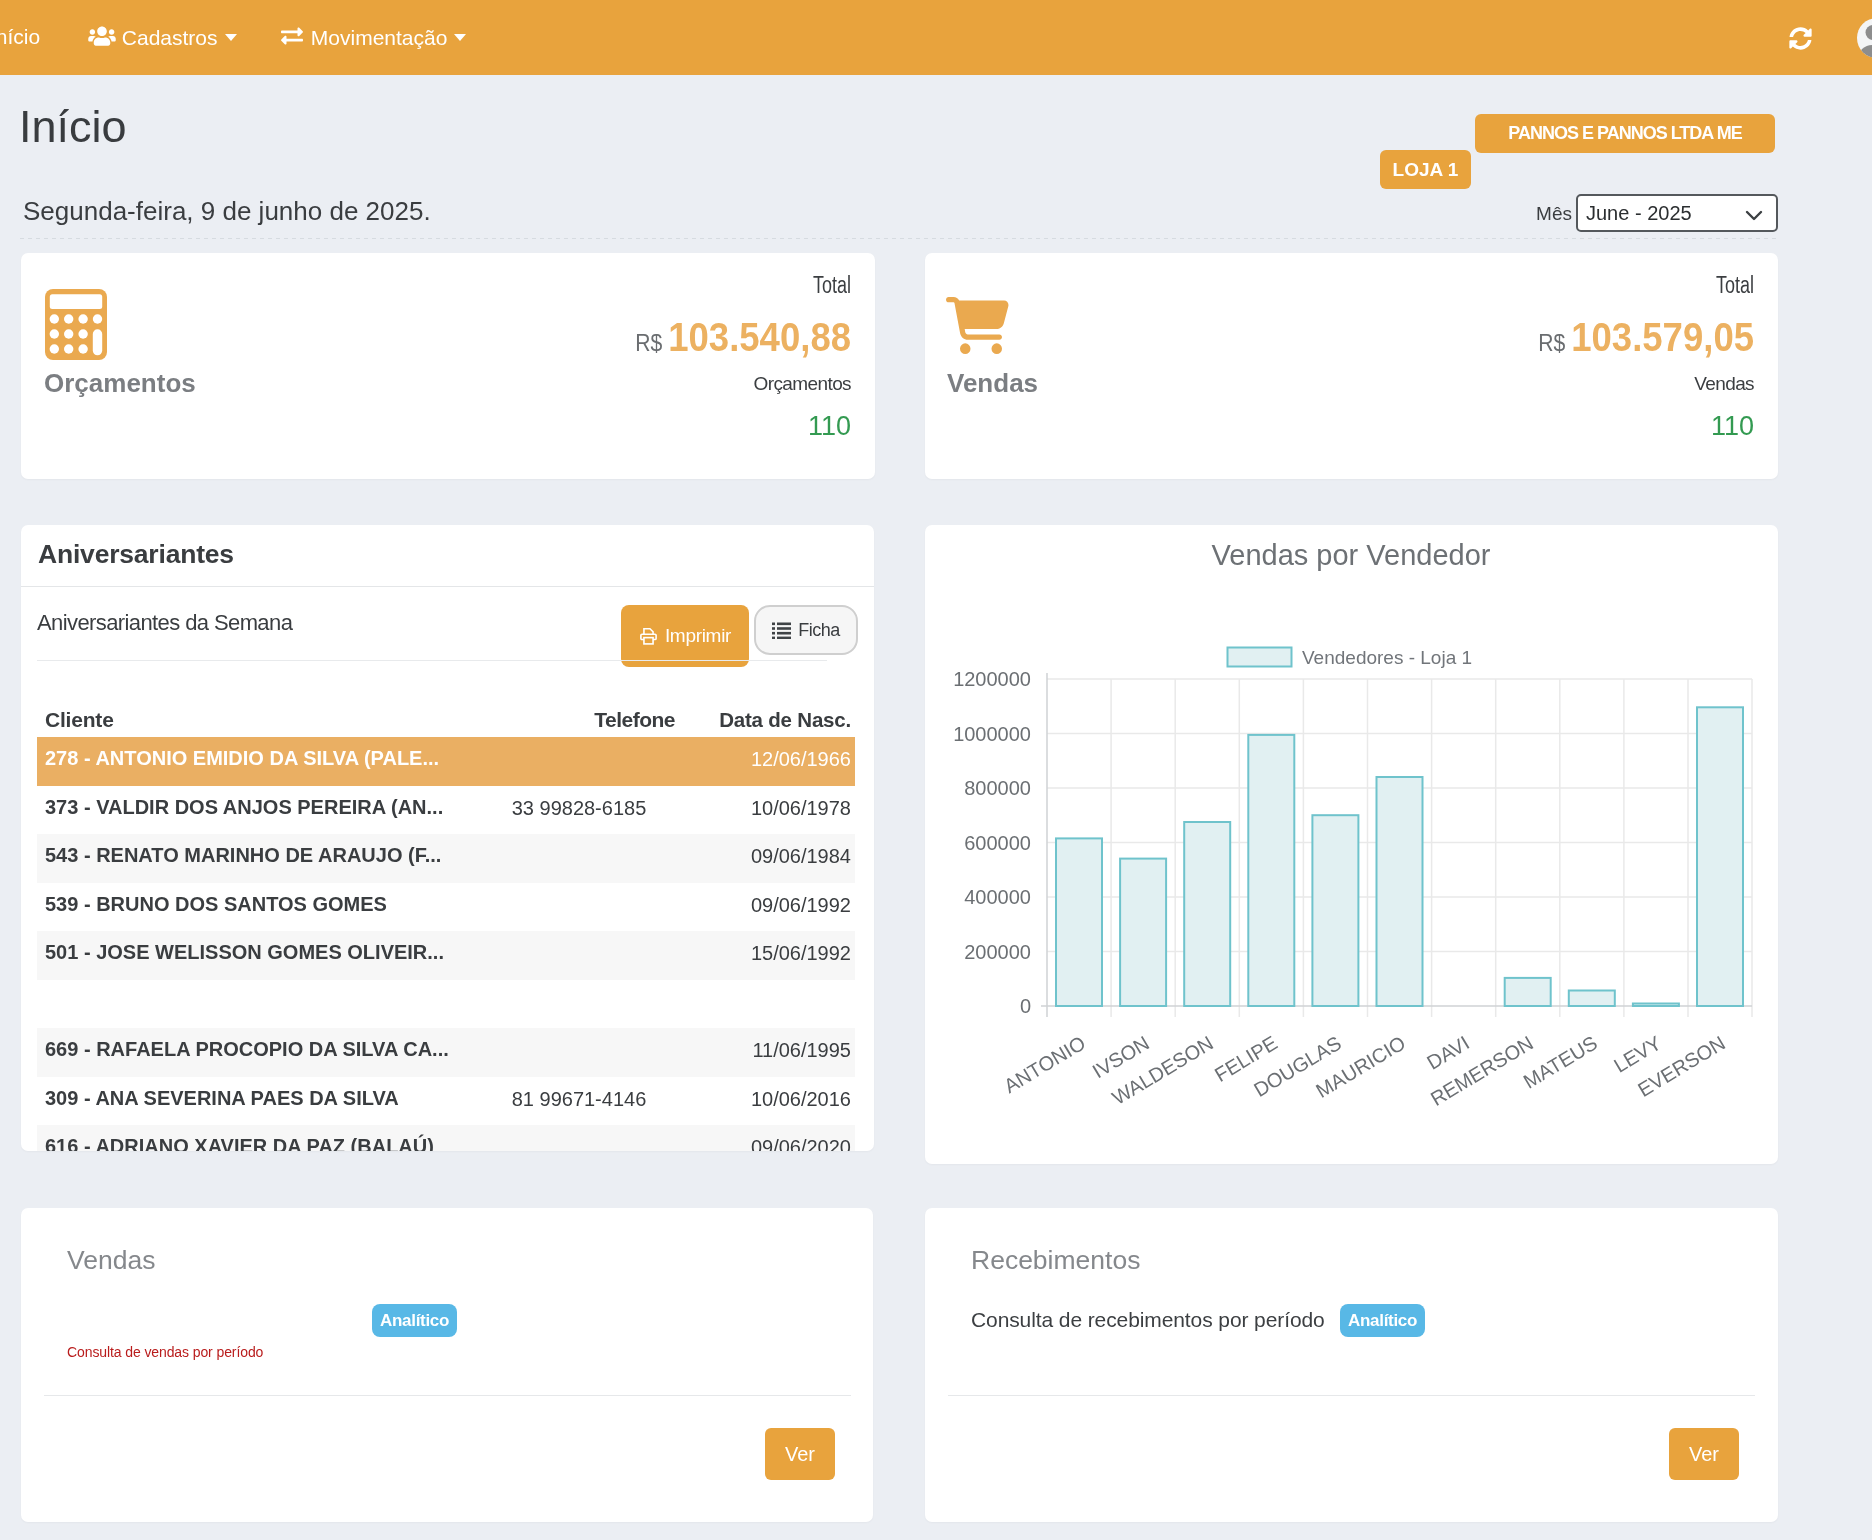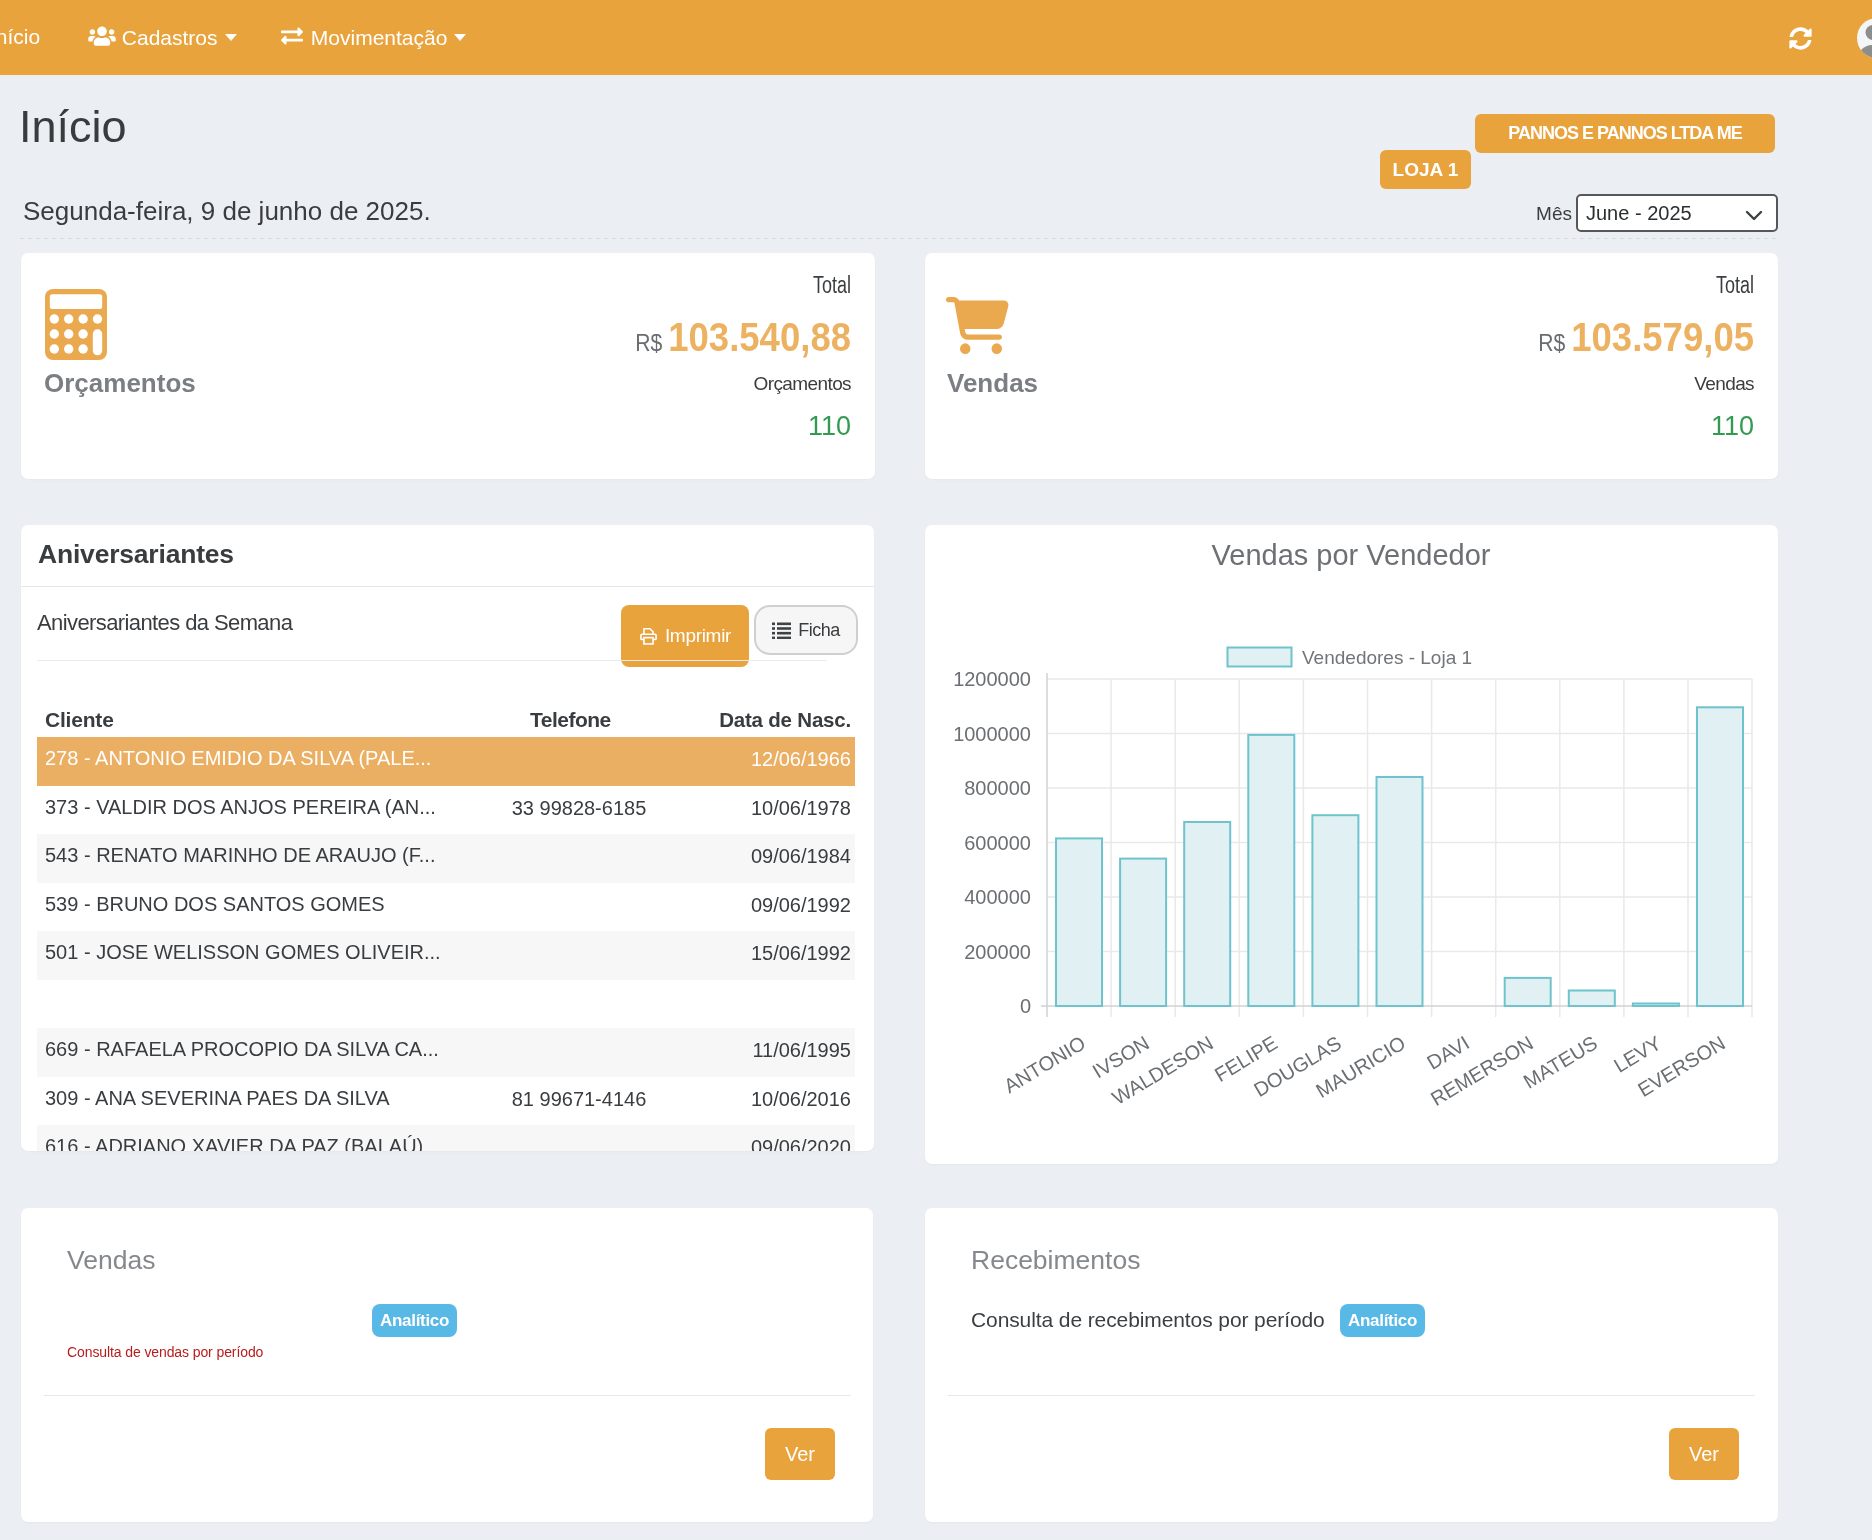--- a/index.html
+++ b/index.html
@@ -8,21 +8,21 @@
 .abs { position:absolute; }
 .card { position:absolute; background:#fff; border-radius:7px; box-shadow:0 1px 2px rgba(40,50,60,0.04); }
 .navbar { position:absolute; left:0; top:0; width:1872px; height:75px; background:#e8a33d; }
 .navitem { position:absolute; color:#fff; font-size:21px; top:25px; white-space:nowrap; }
 .btn-orange { position:absolute; background:#e8a33d; color:#fff; border-radius:6px; display:flex; align-items:center; justify-content:center; font-weight:bold; }
 .caret { display:inline-block; width:0; height:0; border-left:6.5px solid transparent; border-right:6.5px solid transparent; border-top:7px solid #fff; vertical-align:middle; margin-left:7px; margin-bottom:4px; }
 .num-orange { color:#ecb161; font-weight:bold; }
 .row-lbl { position:absolute; color:#7b7e82; font-weight:bold; font-size:26px; }
 .rt { position:absolute; text-align:right; }
 .trow { position:absolute; left:16px; width:818px; height:48.5px; }
-.tname { position:absolute; left:8px; top:10px; font-size:20px; letter-spacing:0; font-weight:normal; color:#3a3d40; white-space:nowrap; }
+.tname { position:absolute; left:8px; top:10px; font-size:20px; letter-spacing:0; font-weight:bold; color:#3a3d40; white-space:nowrap; }
 .tphone { position:absolute; left:442px; top:11px; width:200px; text-align:center; font-size:20px; color:#3a3d40; }
 .tdate { position:absolute; left:614px; top:11px; width:200px; text-align:right; font-size:20px; color:#3a3d40; }
 </style>
 </head>
 <body>
 
 <div class="navbar">
   <div class="navitem" style="left:-10px;">Início</div>
   <div class="navitem" style="left:88px;"><svg width="28" height="22" viewBox="0 0 640 512" style="vertical-align:-2px;">
         <path fill="#fff" d="M96 224c35.3 0 64-28.7 64-64s-28.7-64-64-64-64 28.7-64 64 28.7 64 64 64zm448 0c35.3 0 64-28.7 64-64s-28.7-64-64-64-64 28.7-64 64 28.7 64 64 64zm32 32h-64c-17.6 0-33.5 7.1-45.1 18.6 40.3 22.1 68.9 62 75.1 109.4h66c17.7 0 32-14.3 32-32v-32c0-35.3-28.7-64-64-64zm-256 0c61.9 0 112-50.1 112-112S381.9 32 320 32 208 82.1 208 144s50.1 112 112 112zm76.8 32h-8.3c-20.8 10-43.9 16-68.5 16s-47.6-6-68.5-16h-8.3C179.6 288 128 339.6 128 403.2V432c0 26.5 21.5 48 48 48h288c26.5 0 48-21.5 48-48v-28.8c0-63.6-51.6-115.2-115.2-115.2zm-223.7-13.4C161.5 263.1 145.6 256 128 256H64c-35.3 0-64 28.7-64 64v32c0 17.7 14.3 32 32 32h65.9c6.3-47.4 34.9-87.3 75.2-109.4z"></path>
@@ -107,21 +107,21 @@
         <rect x="5" y="5.2" width="14" height="2.6"></rect>
         <rect x="0" y="9.9" width="3" height="2.6"></rect>
         <rect x="5" y="9.9" width="14" height="2.6"></rect>
         <rect x="0" y="14.6" width="3" height="2.6"></rect>
         <rect x="5" y="14.6" width="14" height="2.6"></rect>
       </svg>
     Ficha
   </div>
   <div style="position:absolute; left:16px; top:135px; width:790px; border-top:1px solid #e8eaec;"></div>
   <div style="position:absolute; left:24px; top:183px; font-size:21px; letter-spacing:-0.2px; font-weight:bold; color:#3a3d40;">Cliente</div>
-  <div style="position:absolute; left:509px; top:183px; width:145px; text-align:left; font-size:21px; letter-spacing:-0.5px; font-weight:bold; color:#3a3d40;">Telefone</div>
+  <div style="position:absolute; left:509px; top:183px; width:145px; text-align:right; font-size:21px; letter-spacing:-0.5px; font-weight:bold; color:#3a3d40;">Telefone</div>
   <div style="position:absolute; left:630px; top:183px; width:200px; text-align:right; font-size:20.5px; letter-spacing:-0.2px; font-weight:bold; color:#3a3d40;">Data de Nasc.</div>
   <div class="trow" style="top:211.5px; height:49px; background:#eaaf63; color:#fff;">
       <span class="tname" style="color:#fff;">278 - ANTONIO EMIDIO DA SILVA (PALE...</span>
       <span class="tdate" style="color:#fff;">12/06/1966</span>
     </div>
   <div class="trow" style="top:260.5px;">
       <span class="tname">373 - VALDIR DOS ANJOS PEREIRA (AN...</span>
       <span class="tphone">33 99828-6185</span>
       <span class="tdate">10/06/1978</span>
     </div>

